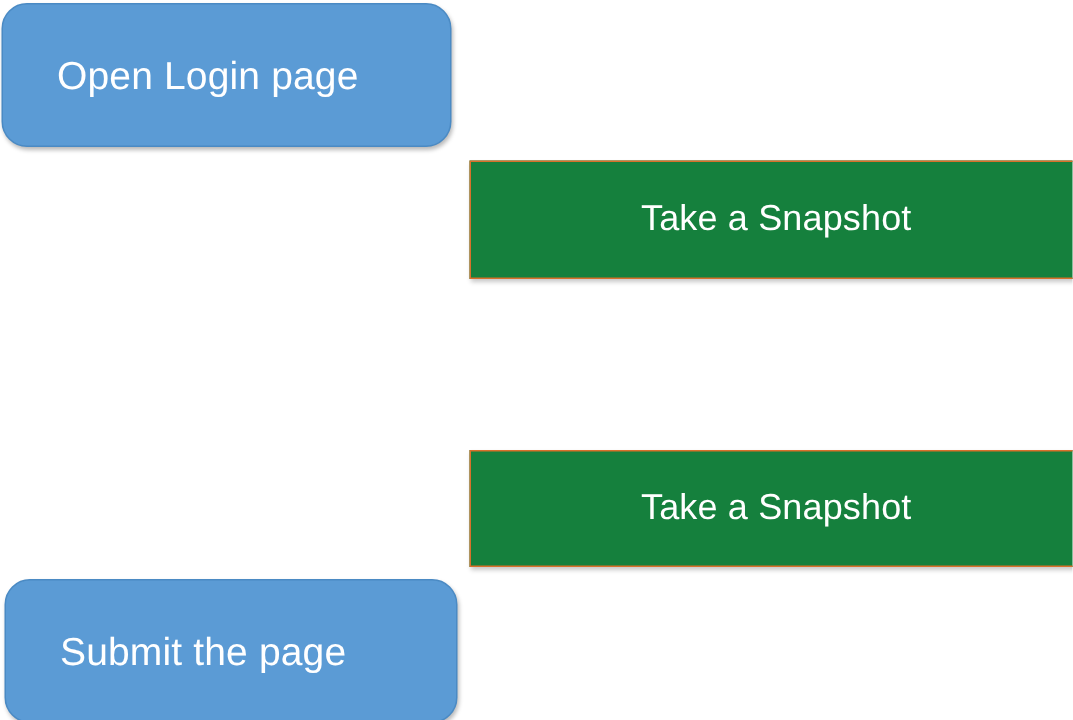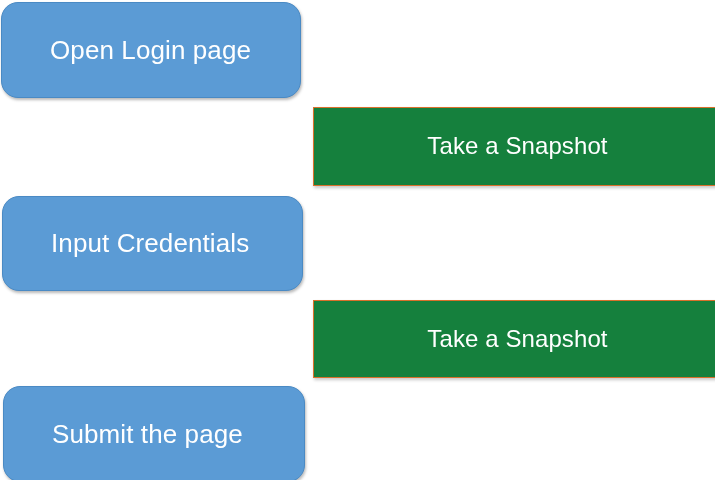--- a/index.html
+++ b/index.html
@@ -35,21 +35,21 @@
   
   .node.action {
     background-color: #5b9bd5;
     border: 1px solid #4a8ac4;
     border-radius: 17px;
     justify-content: flex-start;
     box-shadow: 1px 2px 3px rgba(0,0,0,0.28);
     font-size: 26px;
   }
   .node.action .label {
-    padding-left: 48px;
+    padding-left: 36px;
     line-height: 1.1;
     white-space: nowrap;
   }
 
   
   .node.snapshot {
     background-color: #15803d;
     border: 1px solid #d9702b;
     border-radius: 0;
     justify-content: center;
@@ -76,23 +76,20 @@
 <div id="canvas">
 
   <div class="node action" id="node-open-login-page">
     <span class="label">Open Login page</span>
   </div>
 
   <div class="node snapshot" id="node-snapshot-1">
     <span class="label">Take a Snapshot</span>
   </div>
 
-  <div class="node action" id="node-input-credentials">
-    <span class="label">Input Credentials</span>
-  </div>
 
   <div class="node snapshot" id="node-snapshot-2">
     <span class="label">Take a Snapshot</span>
   </div>
 
   <div class="node action" id="node-submit-the-form">
     <span class="label">Submit the page</span>
   </div>
 
 </div>

